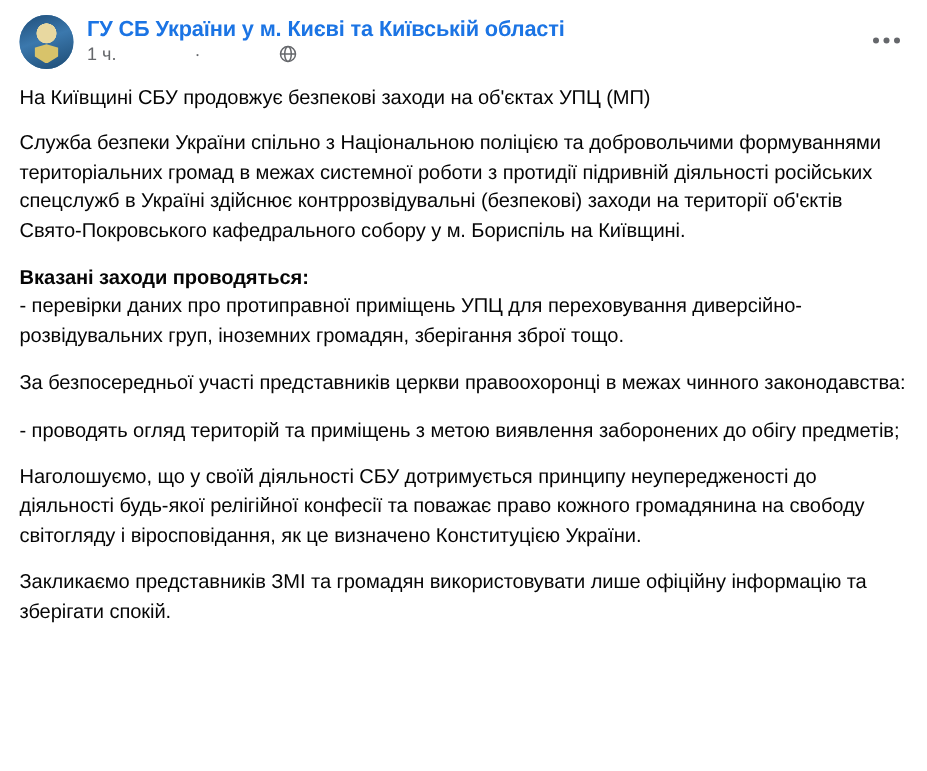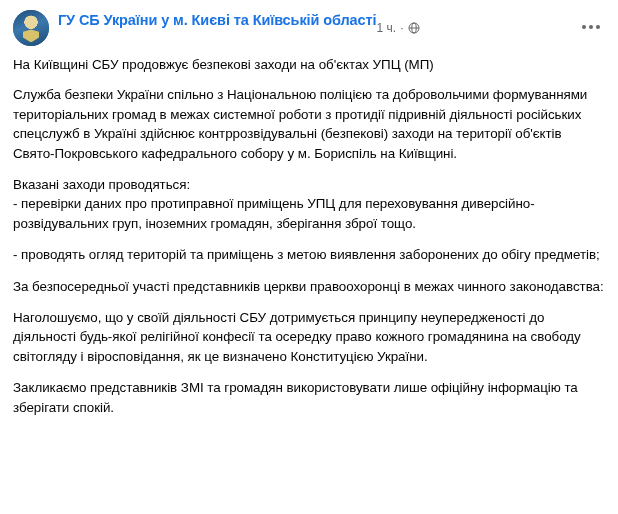--- a/index.html
+++ b/index.html
@@ -49,35 +49,36 @@
     left: 50%;
     top: 54%;
     transform: translateX(-50%);
     width: 16px;
     height: 13px;
     background: #d8c36a;
     clip-path: polygon(50% 0%, 100% 18%, 100% 62%, 50% 100%, 0% 62%, 0% 18%);
   }
   .header-text {
     display: flex;
-    flex-direction: row;
+    flex-direction: column;
     justify-content: flex-end;
     padding-top: 1px;
   }
   .page-name {
     font-size: 14.5px;
     font-weight: bold;
     color: #1b74e4;
     line-height: 18px;
     letter-spacing: -0.1px;
   }
   .meta-row {
     display: flex;
     align-items: center;
-    margin-top: 10px;
+    margin-top: 0;
+    gap: 48px;
   }
   .timestamp {
     font-size: 12px;
     color: #65676b;
     line-height: 14px;
   }
   .dot-sep {
     color: #65676b;
     font-size: 12px;
     margin: 0 4px;
@@ -107,20 +108,21 @@
     font-size: 13.4px;
     line-height: 19.4px;
     color: #050505;
     letter-spacing: -0.05px;
   }
   .post-body p {
     margin: 0 0 12px 0;
   }
   .post-body p.tight {
     margin-bottom: 0;
+    font-weight: bold;
   }
   .post-body p.lead {
     margin-bottom: 11px;
   }
 </style>
 </head>
 <body>
 
 <div class="post">
 
@@ -149,19 +151,19 @@
     <span class="d"></span>
     <span class="d"></span>
     <span class="d"></span>
   </div>
 
   <div class="post-body">
     <p class="lead">На Київщині СБУ продовжує безпекові заходи на об'єктах УПЦ (МП)</p>
     <p>Служба безпеки України спільно з Національною поліцією та добровольчими формуваннями територіальних громад в межах системної роботи з протидії підривній діяльності російських спецслужб в Україні здійснює контррозвідувальні (безпекові) заходи на території об'єктів Свято-Покровського кафедрального собору у м. Бориспіль на Київщині.</p>
     <p class="tight">Вказані заходи проводяться:</p>
     <p>- перевірки даних про протиправної приміщень УПЦ для переховування диверсійно-розвідувальних груп, іноземних громадян, зберігання зброї тощо.</p>
+    <p>За безпосередньої участі представників церкви правоохоронці в межах чинного законодавства:</p>
     <p>- проводять огляд територій та приміщень з метою виявлення заборонених до обігу предметів;</p>
-    <p>За безпосередньої участі представників церкви правоохоронці в межах чинного законодавства:</p>
-    <p>Наголошуємо, що у своїй діяльності СБУ дотримується принципу неупередженості до діяльності будь-якої релігійної конфесії та осередку право кожного громадянина на свободу світогляду і віросповідання, як це визначено Конституцією України.</p>
+    <p>Наголошуємо, що у своїй діяльності СБУ дотримується принципу неупередженості до діяльності будь-якої релігійної конфесії та поважає право кожного громадянина на свободу світогляду і віросповідання, як це визначено Конституцією України.</p>
     <p>Закликаємо представників ЗМІ та громадян використовувати лише офіційну інформацію та зберігати спокій.</p>
   </div>
 
 </div>
 
 </body></html>

